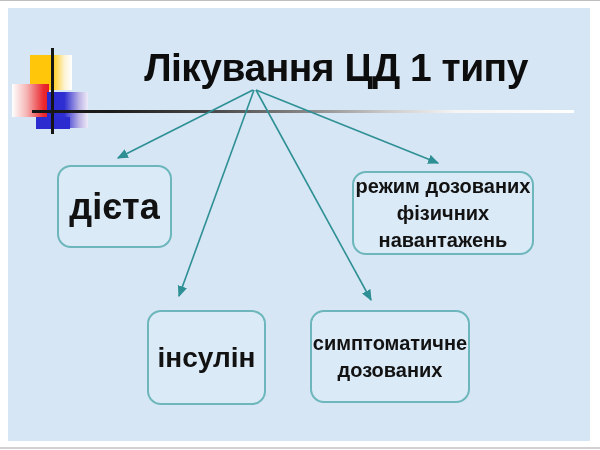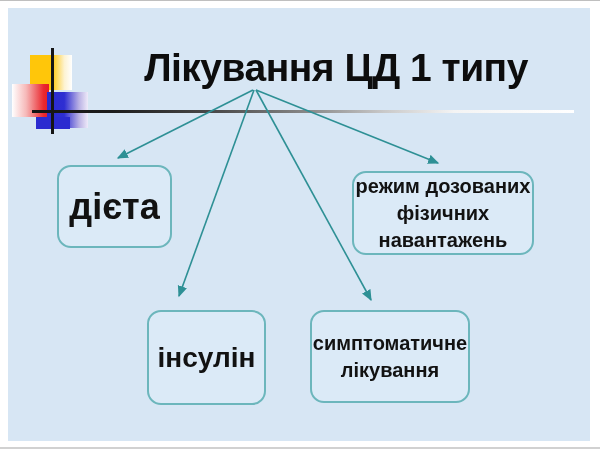--- a/index.html
+++ b/index.html
@@ -100,21 +100,21 @@
     <div class="box box-rezhym">
       <span class="box-label">режим дозованих
 фізичних
 навантажень</span>
     </div>
     <div class="box box-insulin">
       <span class="box-label">інсулін</span>
     </div>
     <div class="box box-symptom">
       <span class="box-label">симптоматичне
-лікування</span>
+дозованих</span>
     </div>
   </div>
 
   <svg class="arrows" viewBox="0 0 600 450" xmlns="http://www.w3.org/2000/svg">
     <defs>
       <marker id="ah" markerWidth="9" markerHeight="8" refX="6.2" refY="3" orient="auto">
         <path d="M0,0 L7,3 L0,6 Z" fill="#2e9095"></path>
       </marker>
     </defs>
     <line x1="253" y1="90" x2="118" y2="158" stroke="#2e9095" stroke-width="1.6" marker-end="url(#ah)"></line>

